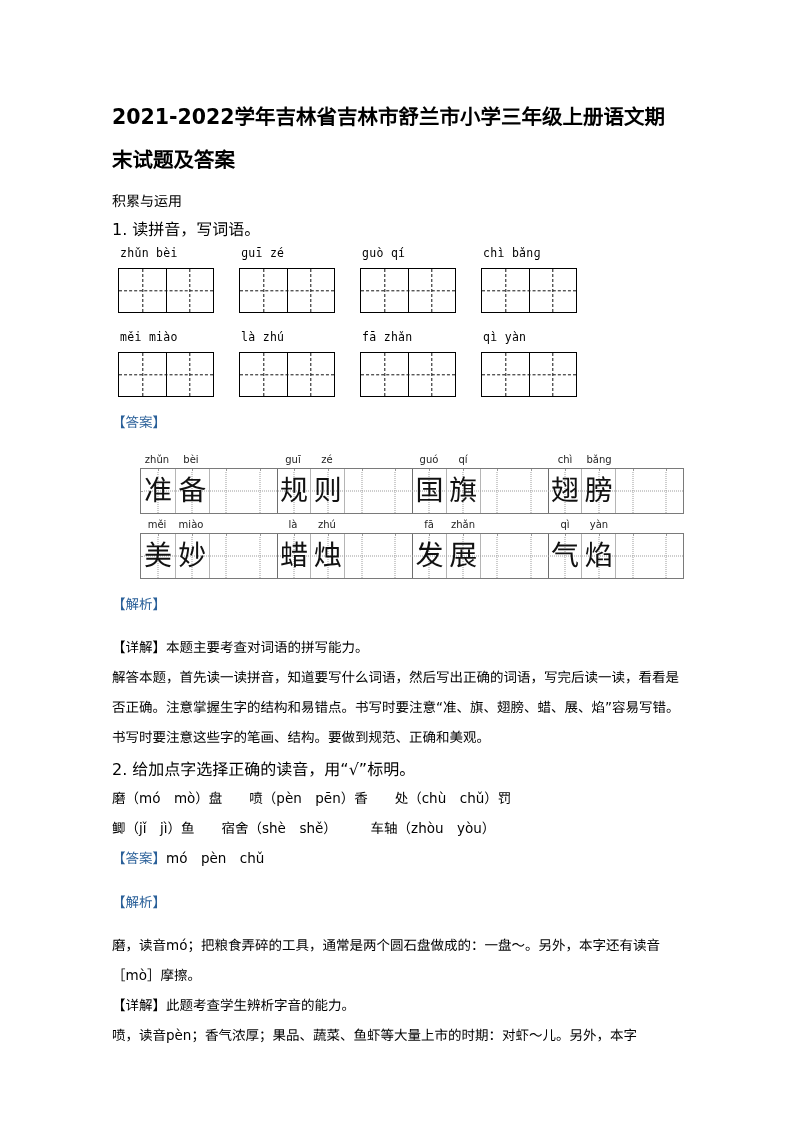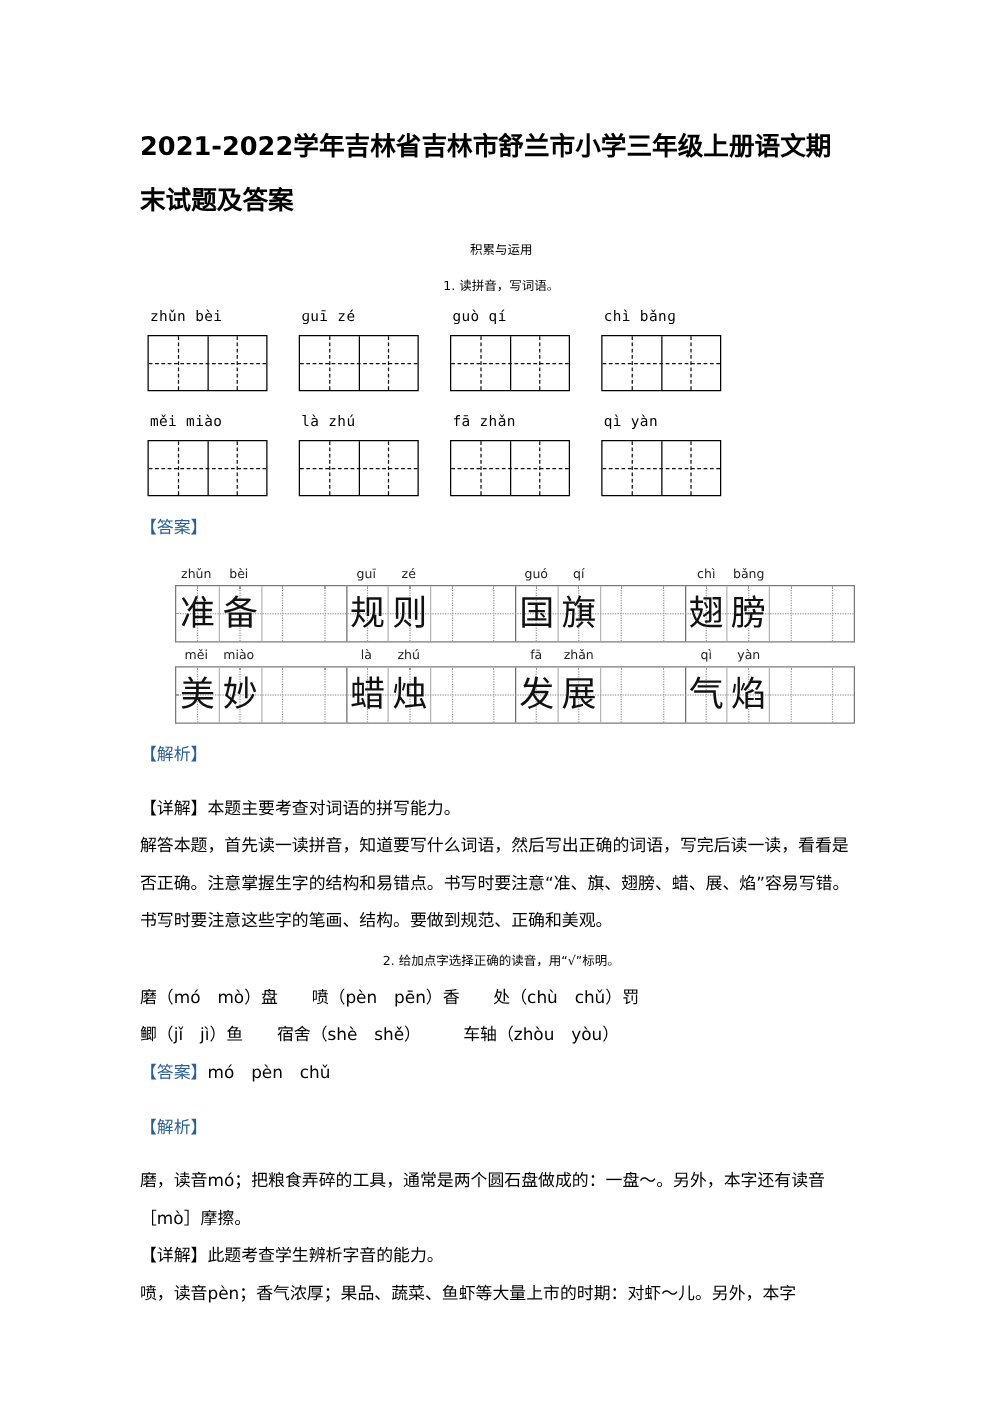--- a/index.html
+++ b/index.html
@@ -32,30 +32,28 @@
     font-weight: 700;
     line-height: 43px;
     letter-spacing: 0px;
     margin: 0 0 6px 0;
     color: #000;
     width: 570px;
   }
 
   
   .section-label {
-    font-size: 10px;
+    font-size: 14px;
     line-height: 26px;
     margin: 0 0 2px 0;
-    text-align: center;
   }
   .q-stem {
-    font-size: 10px;
+    font-size: 16px;
     line-height: 27px;
     margin: 0;
-    text-align: center;
   }
   .body-line {
     font-size: 13.5px;
     line-height: 30px;
     margin: 0;
     white-space: nowrap;
   }
   .para {
     font-size: 13.5px;
     line-height: 30px;

